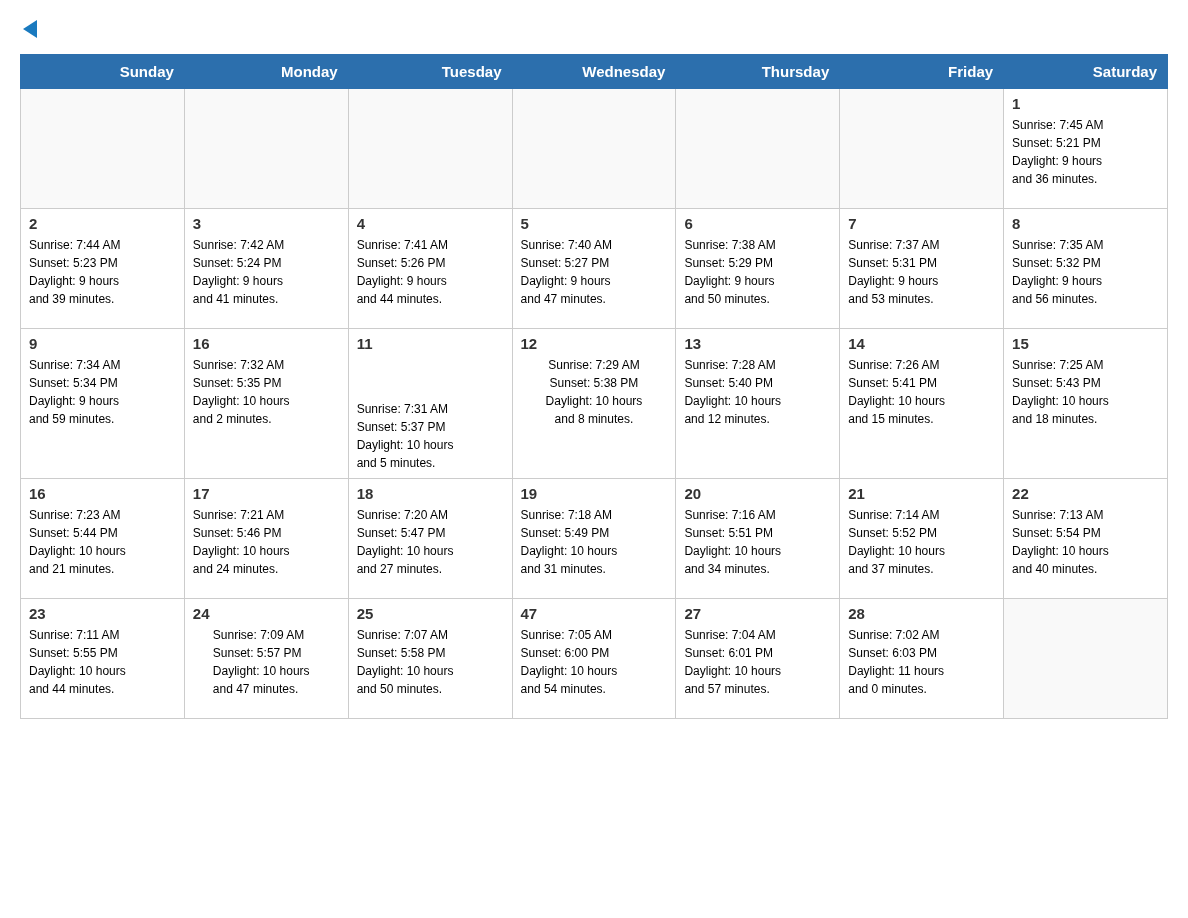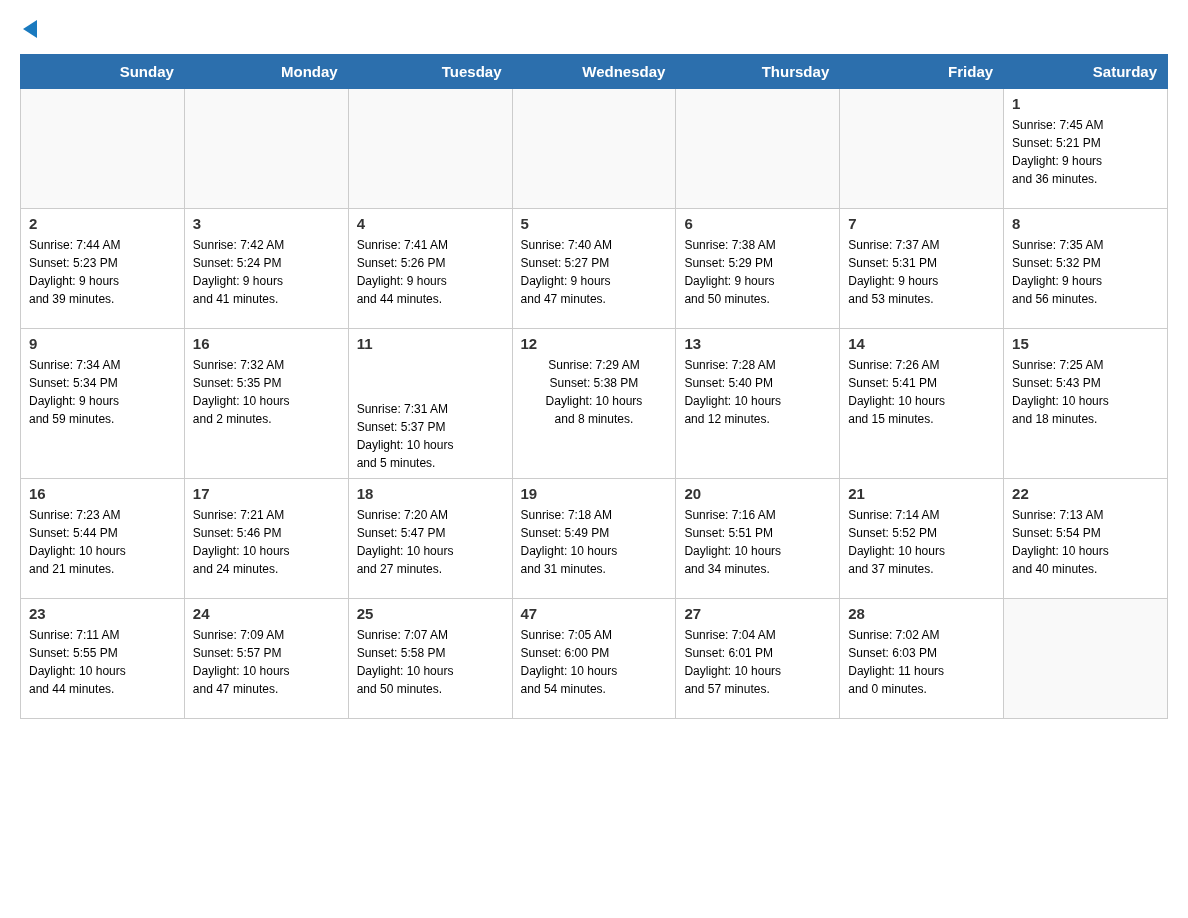--- a/index.html
+++ b/index.html
@@ -288,21 +288,21 @@
       <tr>
         <td>
           <span class="day-number">23</span>
           <div class="day-info" style="white-space: pre-line;">Sunrise: 7:11 AM
 Sunset: 5:55 PM
 Daylight: 10 hours
 and 44 minutes.</div>
         </td>
         <td>
           <span class="day-number">24</span>
-          <div class="day-info" style="white-space: pre-line;">Sunrise: 7:09 AM
+          <div class="day-info" style="white-space: pre-line; margin-left: 20px;">Sunrise: 7:09 AM
 Sunset: 5:57 PM
 Daylight: 10 hours
 and 47 minutes.</div>
         </td>
         <td>
           <span class="day-number">25</span>
           <div class="day-info" style="white-space: pre-line;">Sunrise: 7:07 AM
 Sunset: 5:58 PM
 Daylight: 10 hours
 and 50 minutes.</div>

